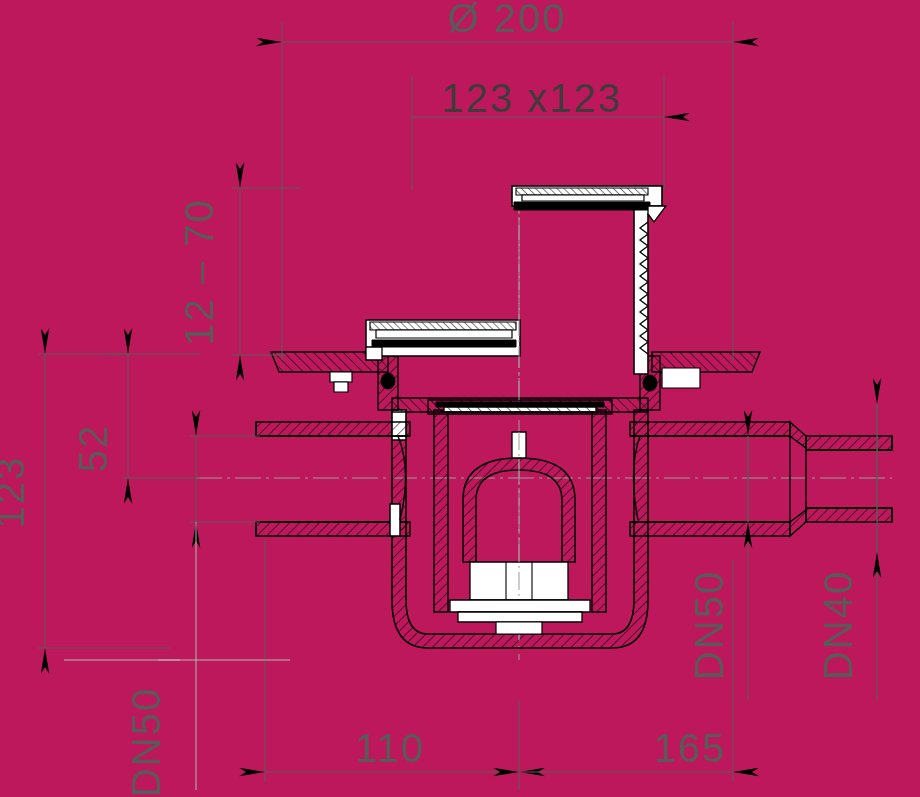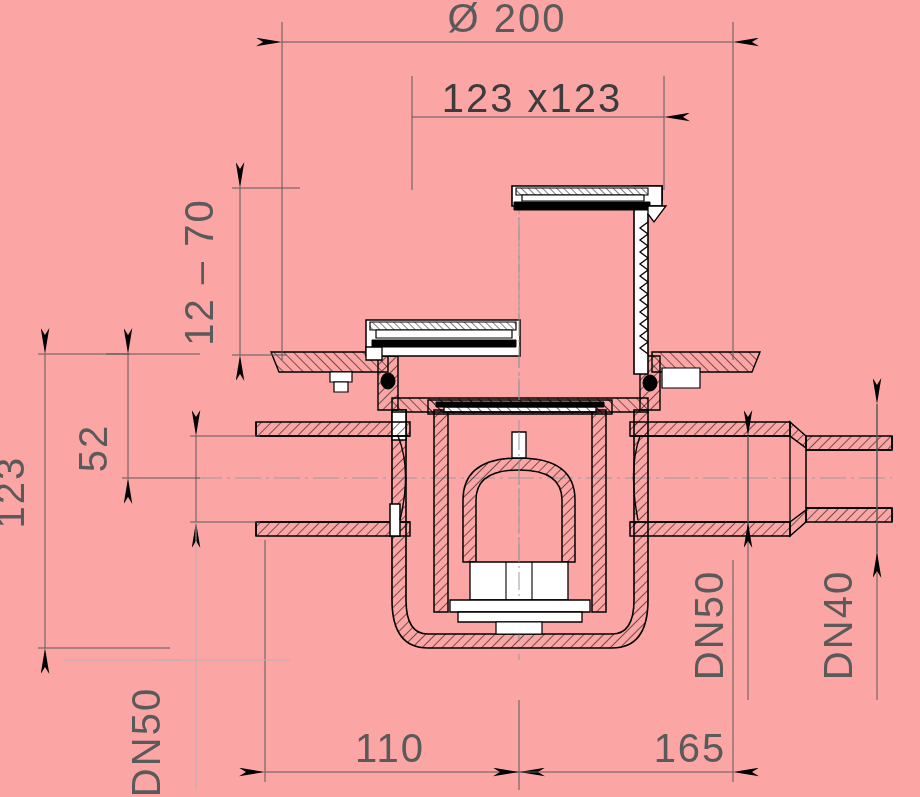--- a/index.html
+++ b/index.html
@@ -1,21 +1,21 @@
 <!DOCTYPE html>
 <html><head>
 <meta charset="utf-8">
 <title>Floor Drain Cross-Section Drawing</title>
 <style>
   html,body{margin:0;padding:0;background:#ffffff;}
   body{
     font-family:"Liberation Sans", sans-serif;
     width:920px;height:797px;overflow:hidden;
   }
-  #sheet{position:relative;width:920px;height:797px;background:#fca5a5;}
+  #sheet{position:relative;width:920px;height:797px;background:#be185d;}
   svg{display:block;}
   .dimtext{
     font-family:"Liberation Sans", sans-serif;
     font-size:40px;
     fill:#5a5a5a;
     letter-spacing:2px;
   }
   .dimtext-dark{
     font-family:"Liberation Sans", sans-serif;
     font-size:40px;

